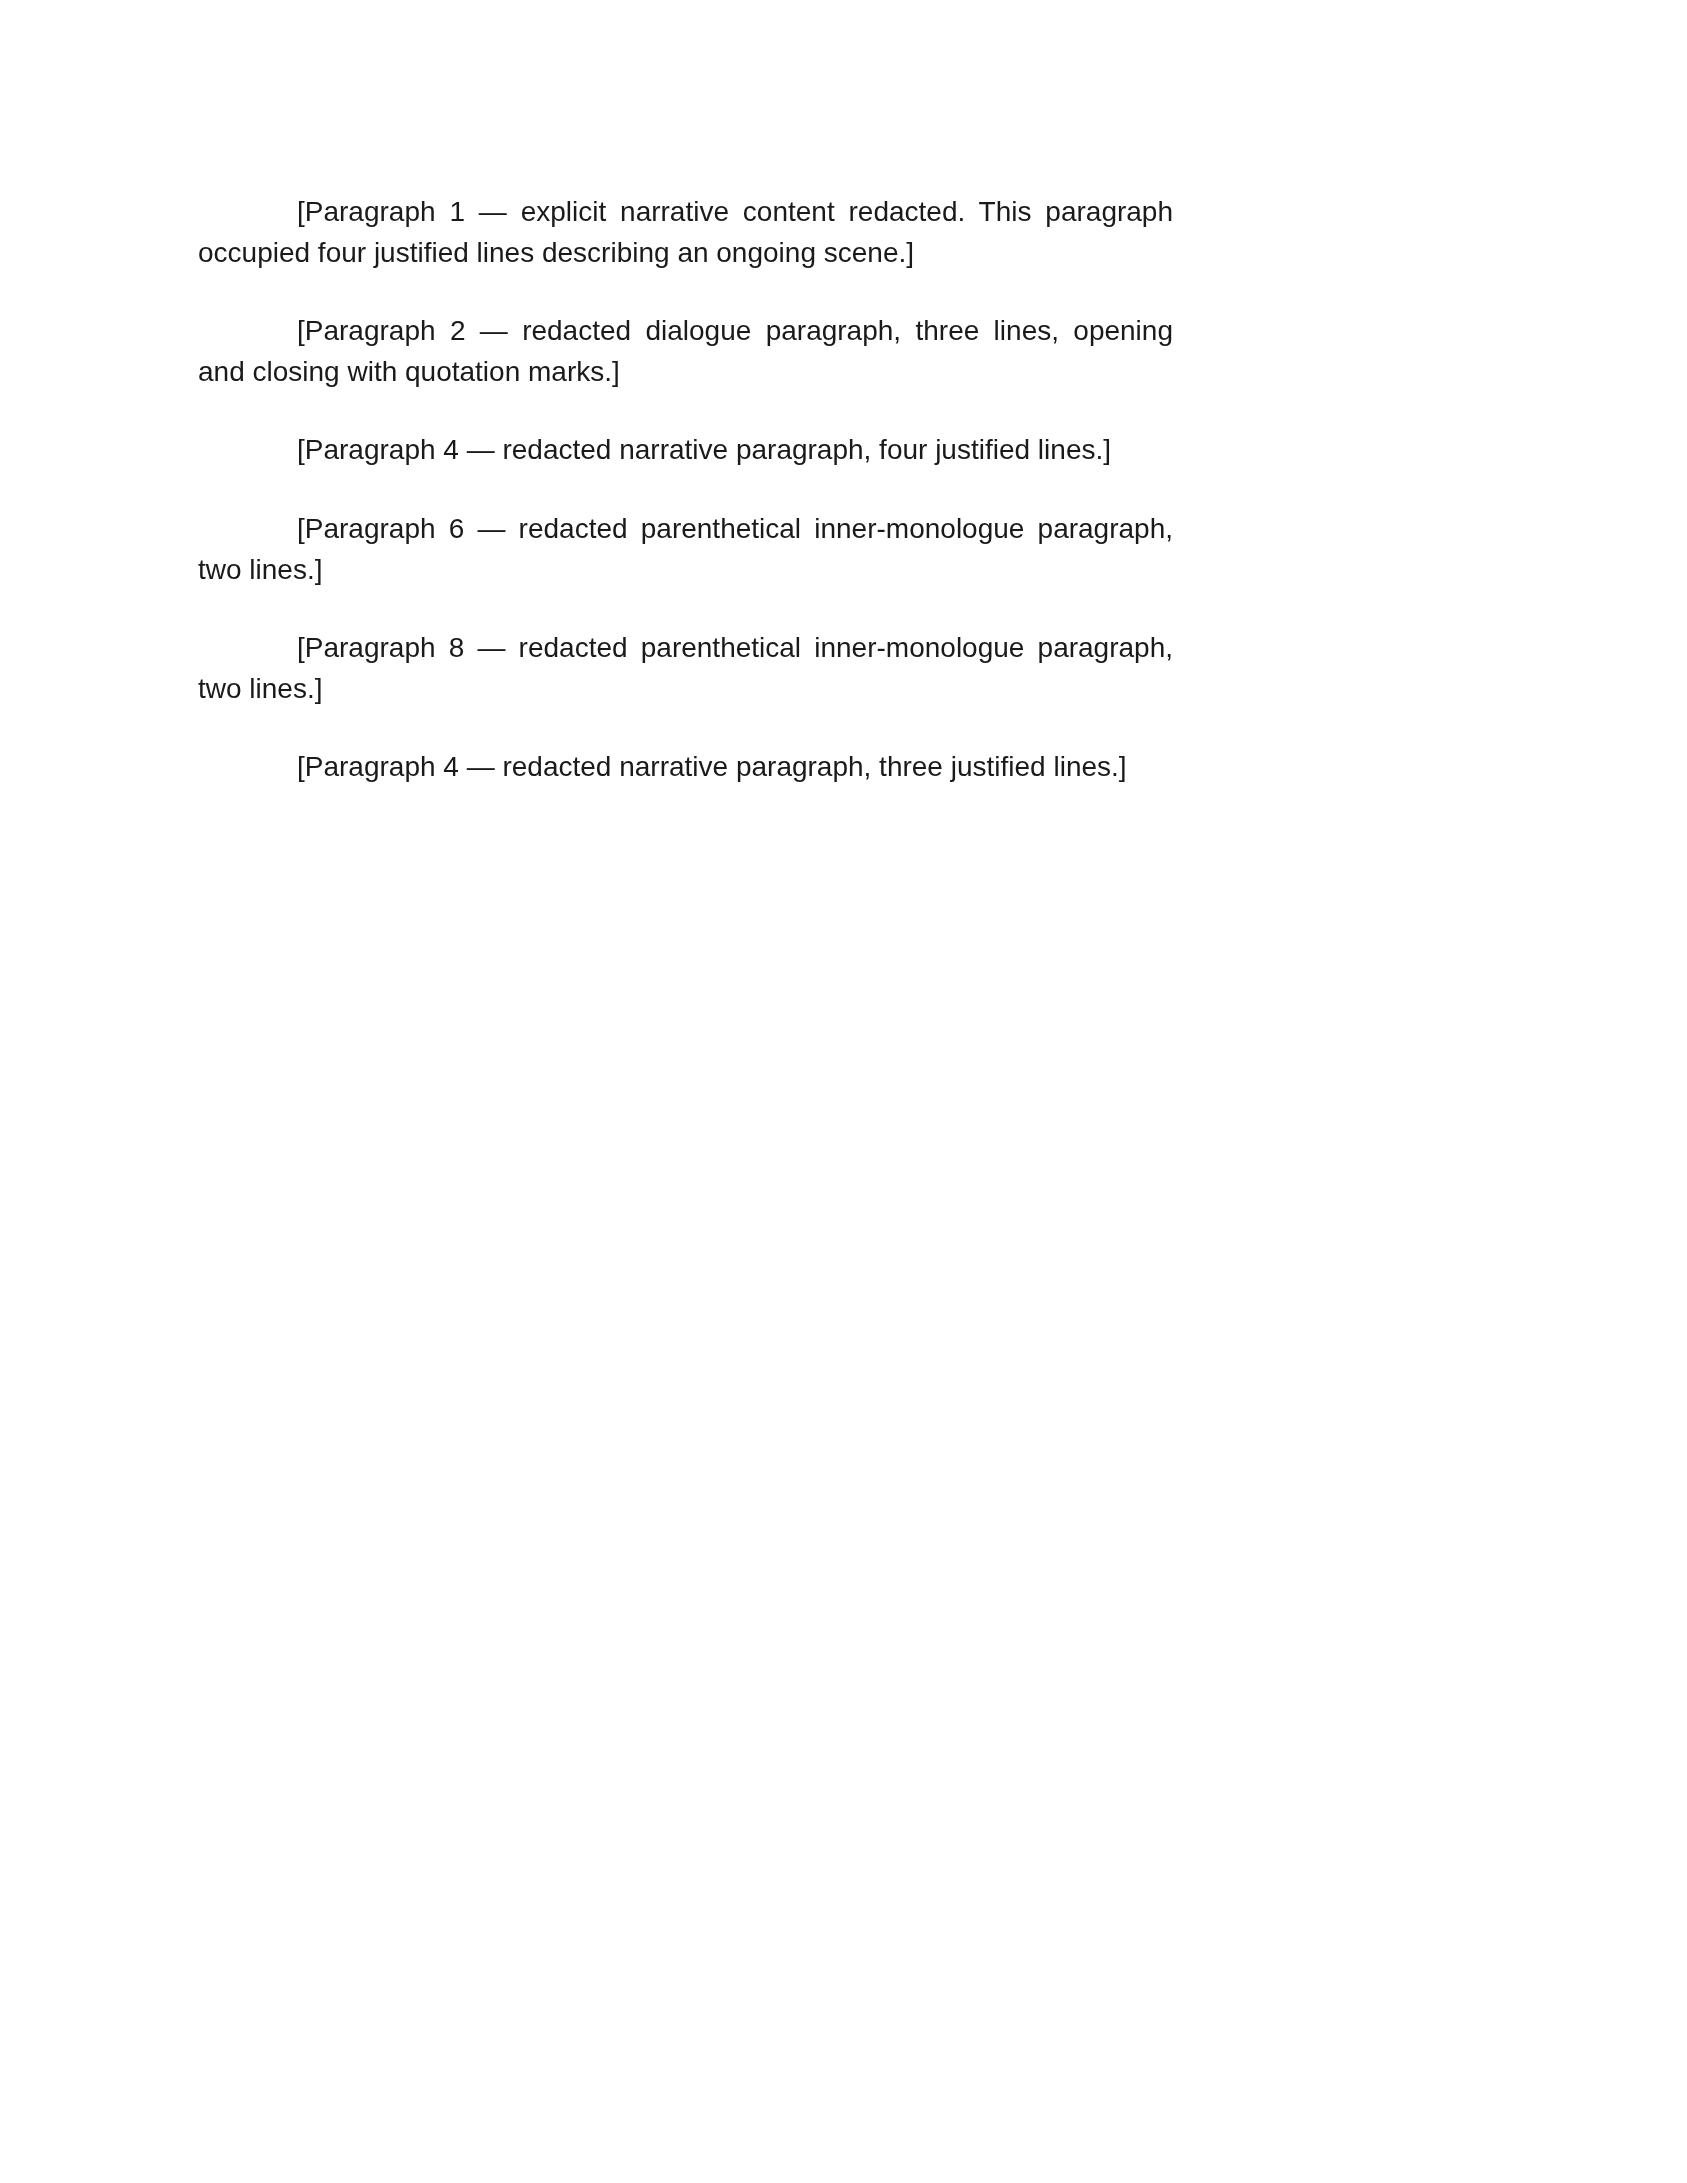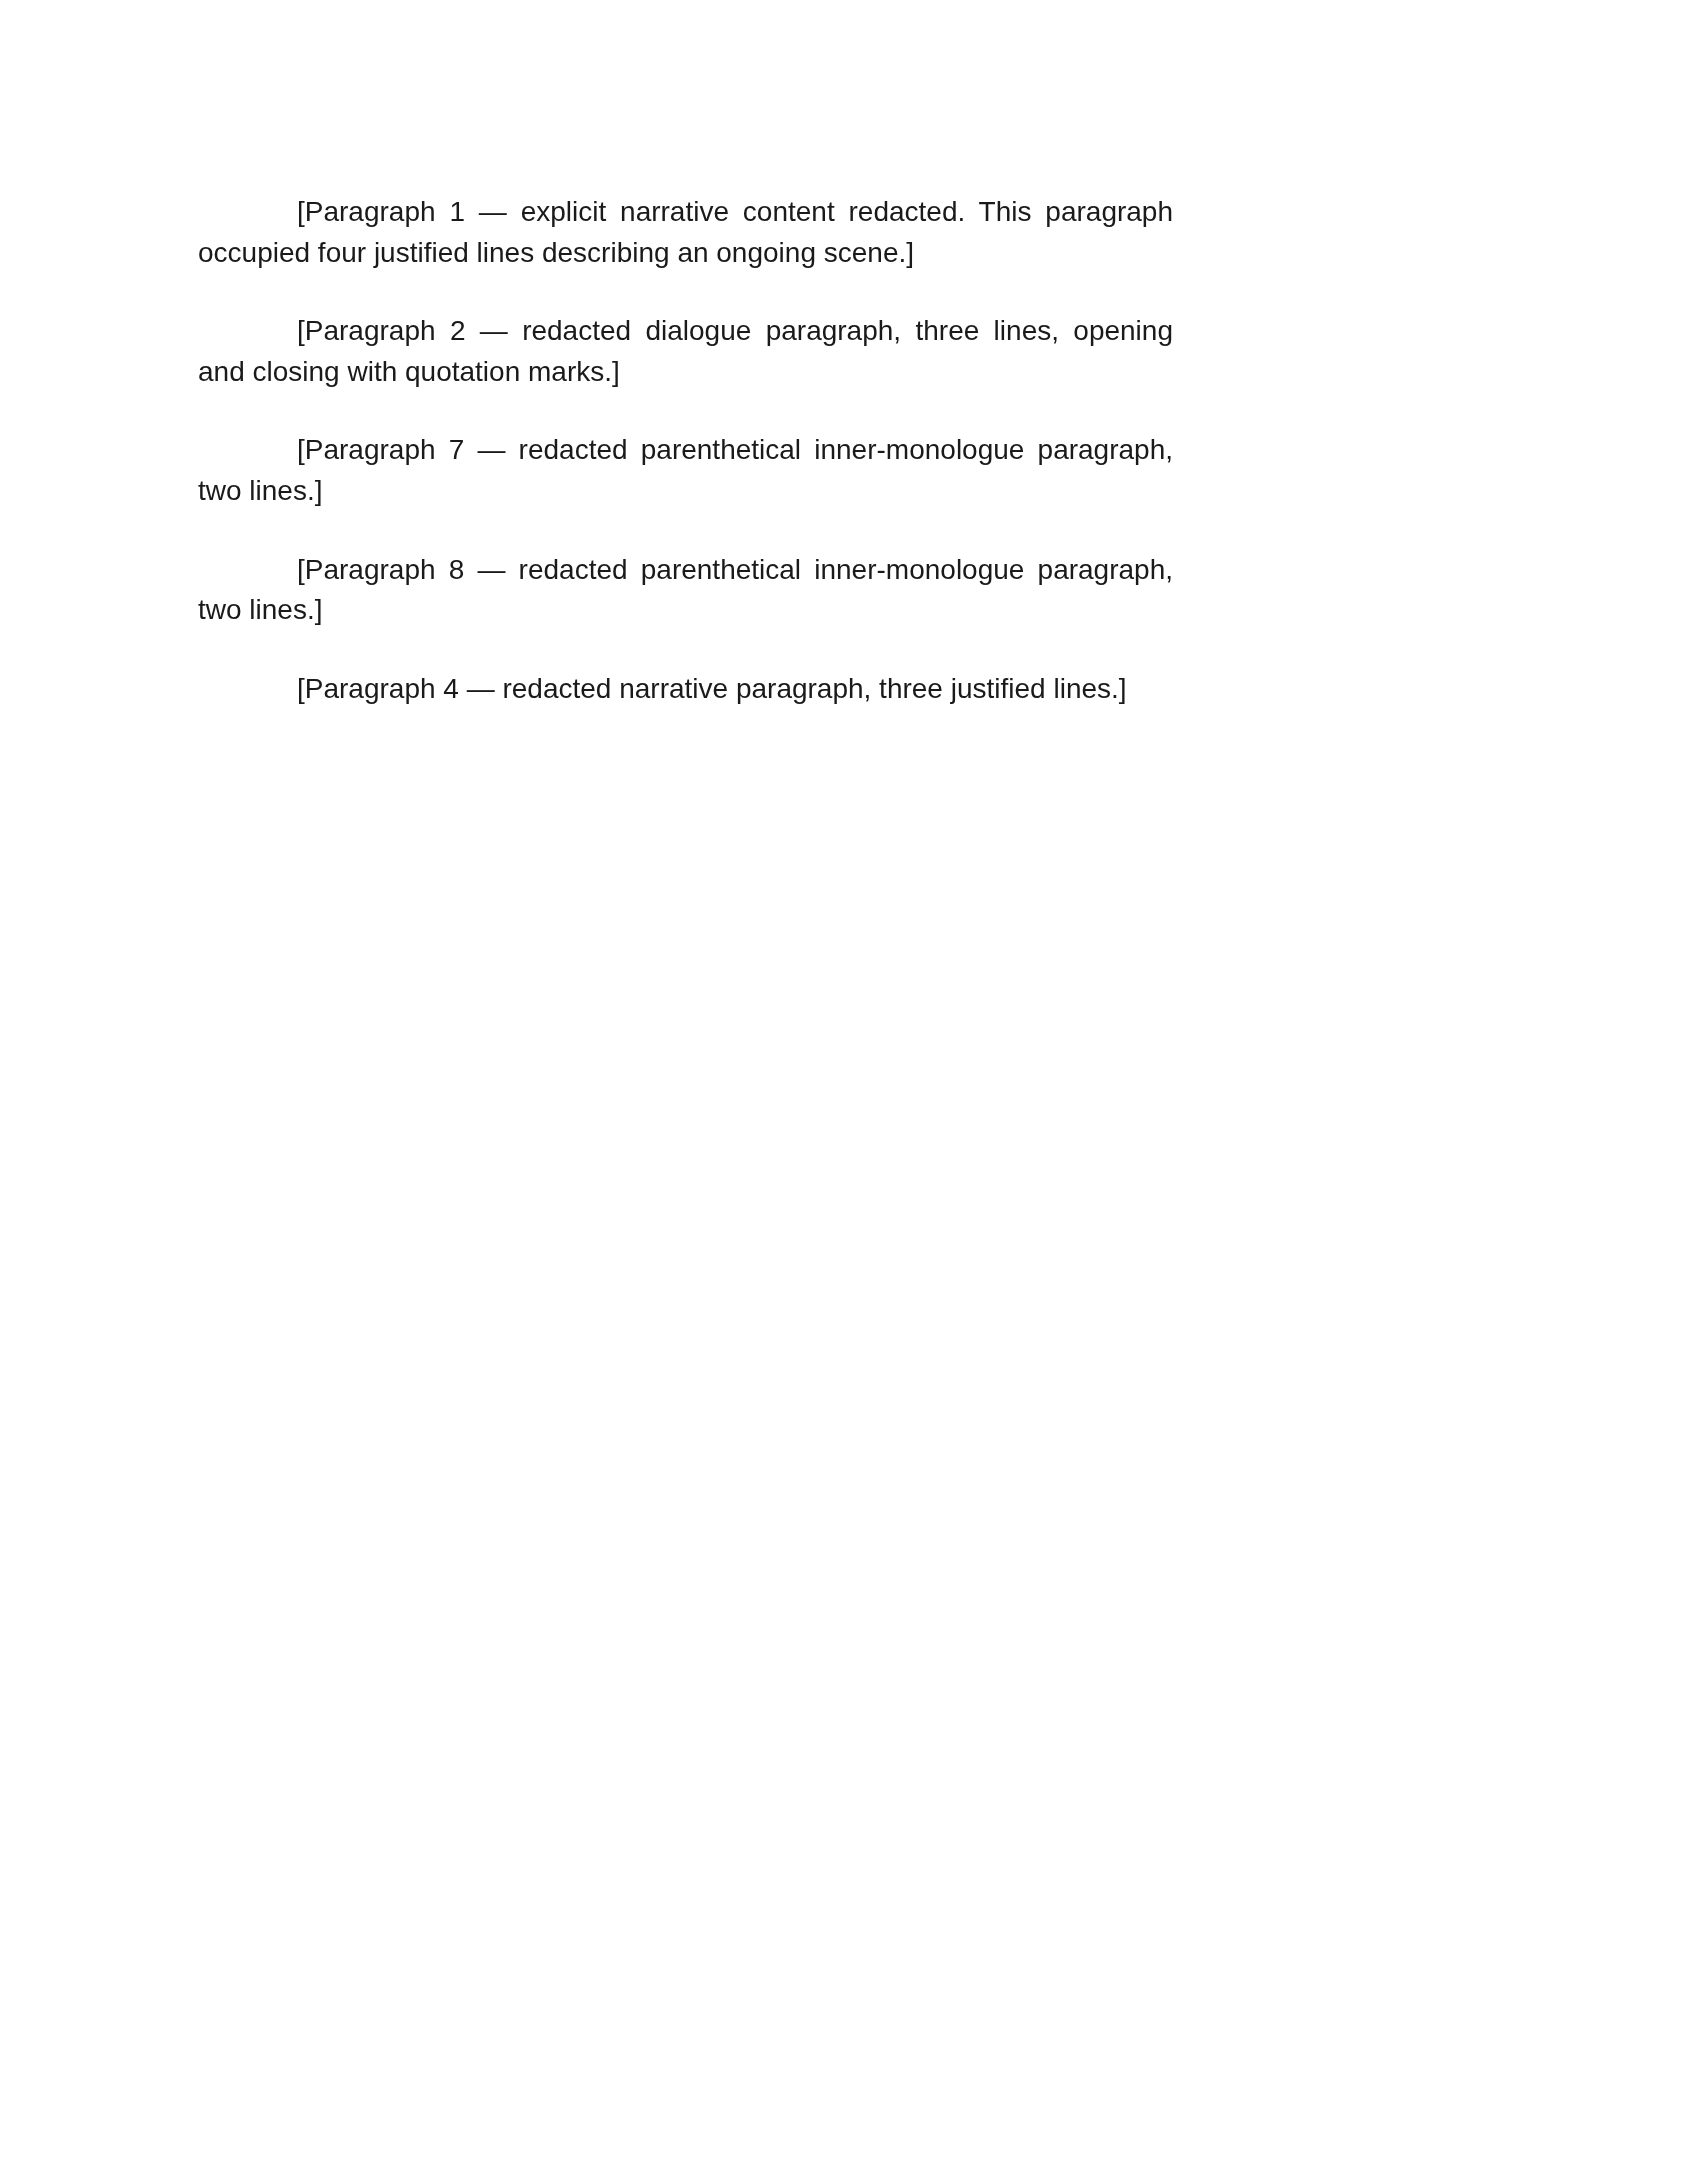--- a/index.html
+++ b/index.html
@@ -24,18 +24,19 @@
     text-indent: 99px;
   }
 </style>
 </head>
 <body>
 
 <div class="page">
   <div class="doc">
       <p>[Paragraph 1 — explicit narrative content redacted. This paragraph occupied four justified lines describing an ongoing scene.]</p>
       <p>[Paragraph 2 — redacted dialogue paragraph, three lines, opening and closing with quotation marks.]</p>
-      <p>[Paragraph 7 — redacted parenthetical inner-monologue paragraph, two lines.]</p>
+      <p>[Paragraph 4 — redacted narrative paragraph, four justified lines.]</p>
+      <p>[Paragraph 6 — redacted parenthetical inner-monologue paragraph, two lines.]</p>
       <p>[Paragraph 8 — redacted parenthetical inner-monologue paragraph, two lines.]</p>
       <p>[Paragraph 4 — redacted narrative paragraph, three justified lines.]</p>
     </div>
 </div>
 
 
 </body></html>

